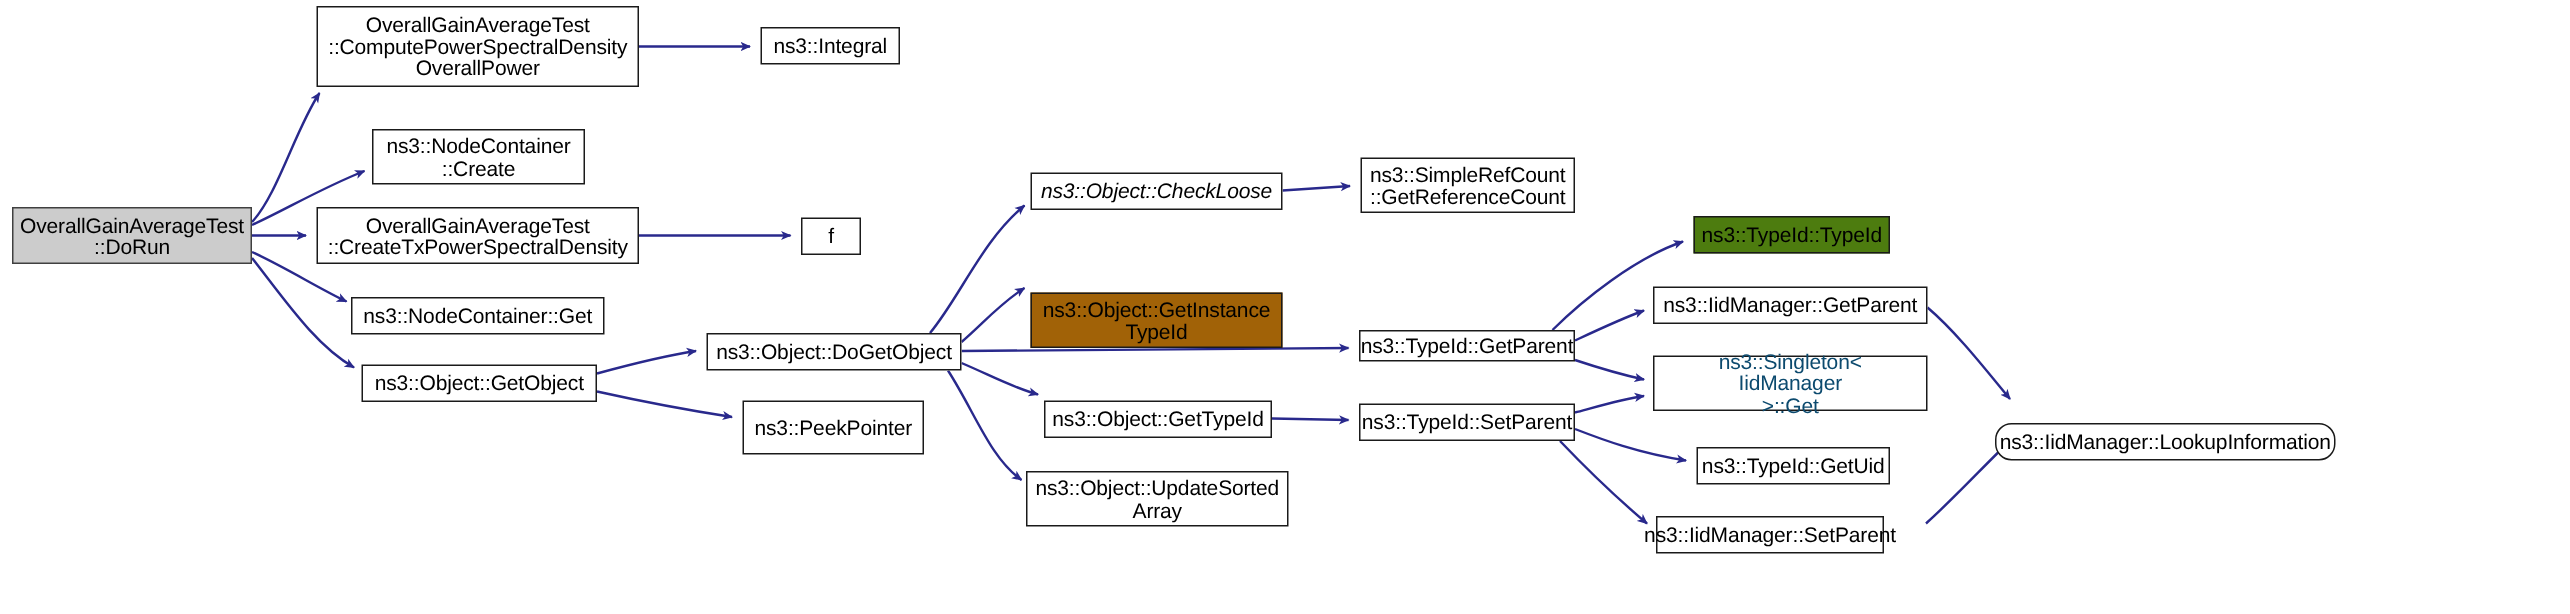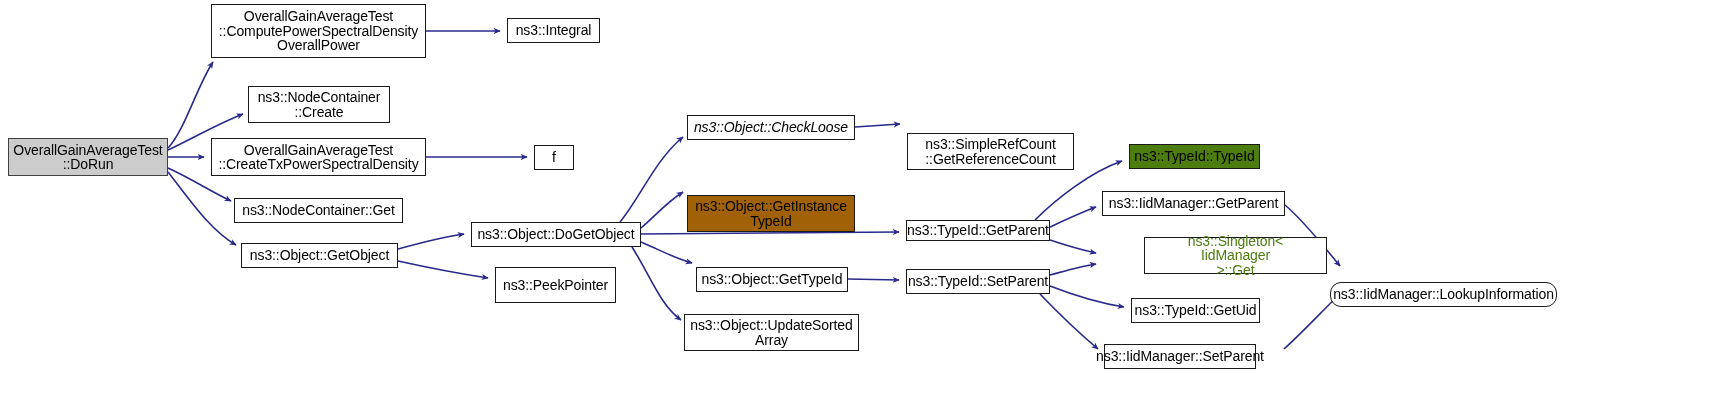--- a/index.html
+++ b/index.html
@@ -96,25 +96,25 @@
       <div class="node" style="left: 534px; top: 145px; width: 40px; height: 25px; border-color: rgb(26, 26, 26); background: rgb(255, 255, 255); color: rgb(0, 0, 0);"><span>f</span></div>
       <div class="node" style="left: 241px; top: 243px; width: 157px; height: 25px; border-color: rgb(26, 26, 26); background: rgb(255, 255, 255); color: rgb(0, 0, 0);"><span>ns3::Object::GetObject</span></div>
       <div class="node" style="left: 471px; top: 222px; width: 170px; height: 25px; border-color: rgb(26, 26, 26); background: rgb(255, 255, 255); color: rgb(0, 0, 0);"><span>ns3::Object::DoGetObject</span></div>
       <div class="node" style="left: 495px; top: 267px; width: 121px; height: 36px; border-color: rgb(26, 26, 26); background: rgb(255, 255, 255); color: rgb(0, 0, 0);"><span>ns3::PeekPointer</span></div>
       <div class="node" style="left: 687px; top: 115px; width: 168px; height: 25px; border-color: rgb(26, 26, 26); background: rgb(255, 255, 255); color: rgb(0, 0, 0); font-style: italic;"><span>ns3::Object::CheckLoose</span></div>
       <div class="node" style="left: 687px; top: 163px; width: 168px; height: 37px; border-color: rgb(26, 26, 26); background: #a16207; color: rgb(0, 0, 0); margin-top: 32px;"><span>ns3::Object::GetInstance
 TypeId</span></div>
       <div class="node" style="left: 696px; top: 267px; width: 152px; height: 25px; border-color: rgb(26, 26, 26); background: rgb(255, 255, 255); color: rgb(0, 0, 0);"><span>ns3::Object::GetTypeId</span></div>
       <div class="node" style="left: 684px; top: 314px; width: 175px; height: 37px; border-color: rgb(26, 26, 26); background: rgb(255, 255, 255); color: rgb(0, 0, 0);"><span>ns3::Object::UpdateSorted
 Array</span></div>
-      <div class="node" style="left: 907px; top: 105px; width: 167px; height: 37px; border-color: rgb(26, 26, 26); background: rgb(255, 255, 255); color: rgb(0, 0, 0); margin-top: 28px;"><span>ns3::SimpleRefCount
+      <div class="node" style="left: 907px; top: 105px; width: 143px; height: 37px; border-color: rgb(26, 26, 26); background: rgb(255, 255, 255); color: rgb(0, 0, 0);"><span>ns3::SimpleRefCount
 ::GetReferenceCount</span></div>
       <div class="node" style="left: 906px; top: 220px; width: 144px; height: 21px; border-color: rgb(26, 26, 26); background: rgb(255, 255, 255); color: rgb(0, 0, 0);"><span>ns3::TypeId::GetParent</span></div>
       <div class="node" style="left: 906px; top: 269px; width: 144px; height: 25px; border-color: rgb(26, 26, 26); background: rgb(255, 255, 255); color: rgb(0, 0, 0);"><span>ns3::TypeId::SetParent</span></div>
       <div class="node" style="left: 1129px; top: 144px; width: 131px; height: 25px; border-color: rgb(26, 26, 26); background: #4d7c0f; color: rgb(0, 0, 0);"><span>ns3::TypeId::TypeId</span></div>
       <div class="node" style="left: 1102px; top: 191px; width: 183px; height: 25px; border-color: rgb(26, 26, 26); background: rgb(255, 255, 255); color: rgb(0, 0, 0);"><span>ns3::IidManager::GetParent</span></div>
-      <div class="node" style="left: 1102px; top: 237px; width: 183px; height: 37px; border-color: rgb(26, 26, 26); background: rgb(255, 255, 255); color: #4d7c0f; margin-left: 42px;"><span>ns3::Singleton&lt; IidManager
+      <div class="node" style="left: 1102px; top: 237px; width: 183px; height: 37px; border-color: rgb(26, 26, 26); background: rgb(255, 255, 255); color: #0c4a6e;"><span>ns3::Singleton&lt; IidManager
 &gt;::Get</span></div>
       <div class="node" style="left: 1131px; top: 298px; width: 129px; height: 25px; border-color: rgb(26, 26, 26); background: rgb(255, 255, 255); color: rgb(0, 0, 0);"><span>ns3::TypeId::GetUid</span></div>
       <div class="node" style="left: 1104px; top: 344px; width: 152px; height: 25px; border-color: rgb(26, 26, 26); background: rgb(255, 255, 255); color: rgb(0, 0, 0);"><span>ns3::IidManager::SetParent</span></div>
       <div class="node" style="left: 1330px; top: 282px; width: 227px; height: 25px; border-color: rgb(26, 26, 26); background: rgb(255, 255, 255); color: rgb(0, 0, 0); border-radius: 11px;"><span>ns3::IidManager::LookupInformation</span></div>
     </div>
 </div>
 
 </body></html>

